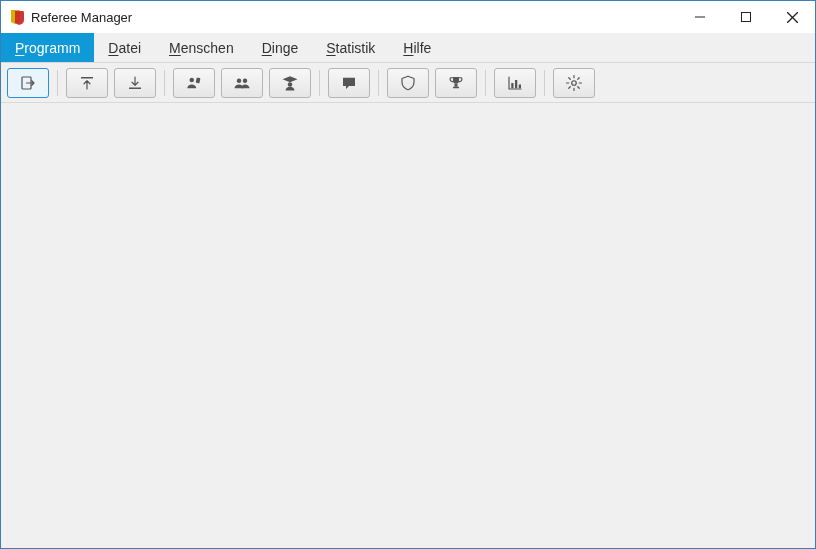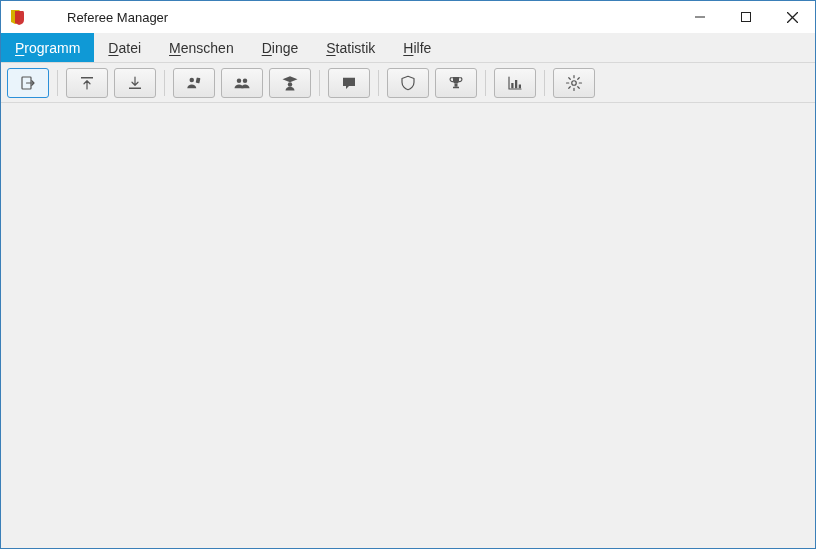--- a/index.html
+++ b/index.html
@@ -15,21 +15,20 @@
     overflow: hidden;
   }
   .titlebar {
     height: 32px;
     background: #fff;
     display: flex;
     align-items: center;
     padding-left: 8px;
     color: #222;
     font-size: 13px;
-    gap: 36px;
   }
   .titlebar .app-icon {
     width: 16px; height: 16px;
     margin-right: 6px;
     position: relative;
   }
   .titlebar .app-icon svg { display: block; }
   .titlebar .title { flex: 0 0 auto; }
   .titlebar .spacer { flex: 1; }
   .win-controls { display: flex; height: 100%; }

